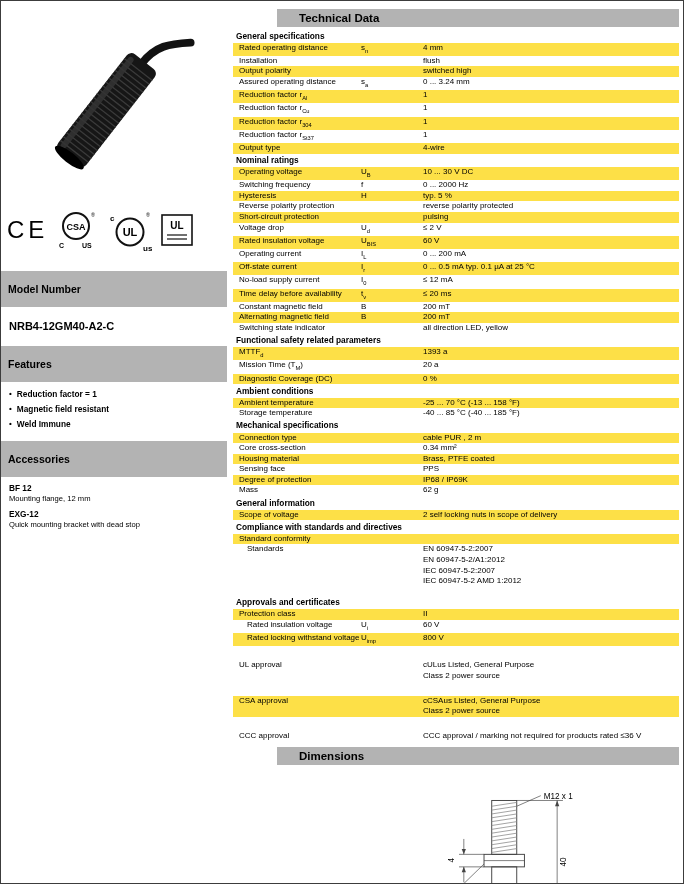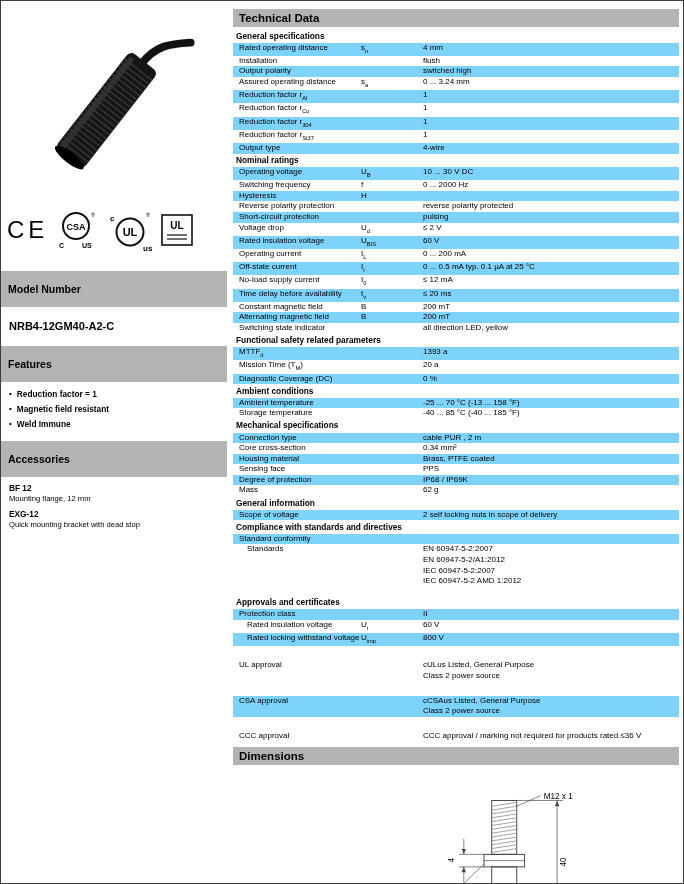--- a/index.html
+++ b/index.html
@@ -17,26 +17,26 @@
   .bar { background:#b3b3b3; font-weight:bold; padding:12px 7px; font-size:10.5px; } .mt14 { margin-top:14px; } .mt12 { margin-top:12px; }
   .model-number { font-size:11px; font-weight:bold; margin:13px 8px; }
   .features { list-style:none; margin:7px 8px; }
   .features li { display:flex; gap:5px; font-size:8.3px; font-weight:bold; margin:4px 0; line-height:1.3; }
   .blt { font-size:8px; }
   .acc { margin:6px 8px 2px; }
   .acc-name { font-weight:bold; font-size:8.3px; }
   .acc-desc { font-size:7.6px; margin-top:1px; }
   
   .right-col { position:absolute; left:232px; top:8px; width:446px; }
-  .bar.big { font-size:11.5px; padding:3px 6px; }
+  .bar.big { font-size:11.5px; padding:3px 22px;margin-left:44px; }
   .tech-table { margin-top:2px; }
   .sec-header { font-weight:bold; font-size:8.3px; line-height:10.6px; padding:1.5px 0 1.5px 3px; }
   .gap-before { margin-top:9px; }
   .spec-row { display:flex; font-size:8px; line-height:10.6px; }
-  .shaded { background:#7dd3fc; }
+  .shaded { background:#fde047; }
   .space-before { margin-top:14px; }
   .cell.lab { flex:0 0 128px; padding-left:6px; white-space:nowrap; }
   .cell.lab.ind1 { padding-left:14px; }
   .cell.sym { flex:0 0 62px; }
   .cell.val { flex:1; white-space:pre-line; padding-right:4px; }
   sub { font-size:0.72em; }
   .dims-bar { margin-top:6px; }
   .dim-wrap { margin:22px 0 0 166px; }
   svg text { font-family:inherit; }
 </style>
@@ -193,20 +193,21 @@
           <div class="cell val">10 ... 30 V DC</div>
         </div>
         <div class="spec-row">
           <div class="cell lab">Switching frequency</div>
           <div class="cell sym">f</div>
           <div class="cell val">0 ... 2000 Hz</div>
         </div>
         <div class="spec-row shaded">
           <div class="cell lab">Hysteresis</div>
           <div class="cell sym">H</div>
+          <div class="cell val">typ. 5 %</div>
         </div>
         <div class="spec-row">
           <div class="cell lab">Reverse polarity protection</div>
           <div class="cell sym"></div>
           <div class="cell val">reverse polarity protected</div>
         </div>
         <div class="spec-row shaded">
           <div class="cell lab">Short-circuit protection</div>
           <div class="cell sym"></div>
           <div class="cell val">pulsing</div>

